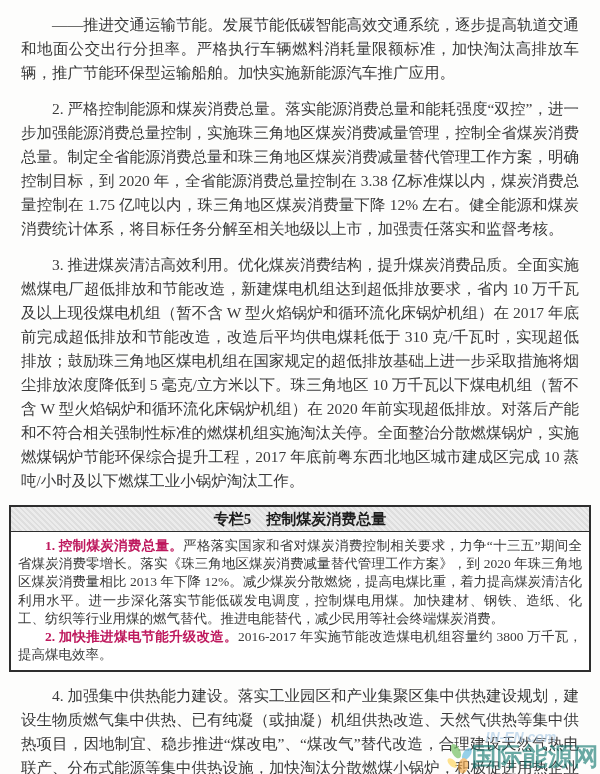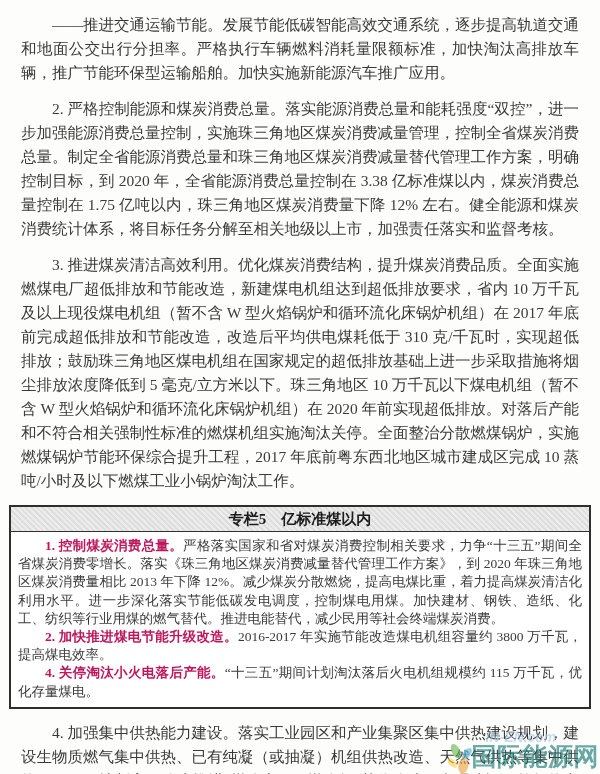--- a/index.html
+++ b/index.html
@@ -70,29 +70,28 @@
 <div class="page">
 
   <p class="para">——推进交通运输节能。发展节能低碳智能高效交通系统，逐步提高轨道交通和地面公交出行分担率。严格执行车辆燃料消耗量限额标准，加快淘汰高排放车辆，推广节能环保型运输船舶。加快实施新能源汽车推广应用。</p>
 
 
   <p class="para">2. 严格控制能源和煤炭消费总量。落实能源消费总量和能耗强度“双控”，进一步加强能源消费总量控制，实施珠三角地区煤炭消费减量管理，控制全省煤炭消费总量。制定全省能源消费总量和珠三角地区煤炭消费减量替代管理工作方案，明确控制目标，到 2020 年，全省能源消费总量控制在 3.38 亿标准煤以内，煤炭消费总量控制在 1.75 亿吨以内，珠三角地区煤炭消费量下降 12% 左右。健全能源和煤炭消费统计体系，将目标任务分解至相关地级以上市，加强责任落实和监督考核。</p>
 
   <p class="para">3. 推进煤炭清洁高效利用。优化煤炭消费结构，提升煤炭消费品质。全面实施燃煤电厂超低排放和节能改造，新建煤电机组达到超低排放要求，省内 10 万千瓦及以上现役煤电机组（暂不含 W 型火焰锅炉和循环流化床锅炉机组）在 2017 年底前完成超低排放和节能改造，改造后平均供电煤耗低于 310 克/千瓦时，实现超低排放；鼓励珠三角地区煤电机组在国家规定的超低排放基础上进一步采取措施将烟尘排放浓度降低到 5 毫克/立方米以下。珠三角地区 10 万千瓦以下煤电机组（暂不含 W 型火焰锅炉和循环流化床锅炉机组）在 2020 年前实现超低排放。对落后产能和不符合相关强制性标准的燃煤机组实施淘汰关停。全面整治分散燃煤锅炉，实施燃煤锅炉节能环保综合提升工程，2017 年底前粤东西北地区城市建成区完成 10 蒸吨/小时及以下燃煤工业小锅炉淘汰工作。</p>
 
   <div class="column-box">
-    <div class="box-header">专栏5　亿标准煤以内</div>
+    <div class="box-header">专栏5　控制煤炭消费总量</div>
     <div class="box-body">
 
       <p class="box-para"><span class="box-lead">1. 控制煤炭消费总量。</span><span>严格落实国家和省对煤炭消费控制相关要求，力争“十三五”期间全省煤炭消费零增长。落实《珠三角地区煤炭消费减量替代管理工作方案》，到 2020 年珠三角地区煤炭消费量相比 2013 年下降 12%。减少煤炭分散燃烧，提高电煤比重，着力提高煤炭清洁化利用水平。进一步深化落实节能低碳发电调度，控制煤电用煤。加快建材、钢铁、造纸、化工、纺织等行业用煤的燃气替代。推进电能替代，减少民用等社会终端煤炭消费。</span></p>
 
 
       <p class="box-para"><span class="box-lead">2. 加快推进煤电节能升级改造。</span><span>2016-2017 年实施节能改造煤电机组容量约 3800 万千瓦，提高煤电效率。</span></p>
 
-      <p class="box-para"><span class="box-lead">4. 关停淘汰小火电落后产能。</span><span>“十三五”期间计划淘汰落后火电机组规模约 115 万千瓦，优化存量煤电。</span></p>
 
 
     </div>
   </div>
 
   <p class="para">4. 加强集中供热能力建设。落实工业园区和产业集聚区集中供热建设规划，建设生物质燃气集中供热、已有纯凝（或抽凝）机组供热改造、天然气供热等集中供热项目，因地制宜、稳步推进“煤改电”、“煤改气”替代改造，合理建设天然气热电联产、分布式能源等集中供热设施，加快淘汰分散燃煤小锅炉，积极促进用热企业向园区集聚，到 2020 年全省建成较为完善的园区集中供热基础设施。</p>
 
 </div>
 
 <div class="watermark">

